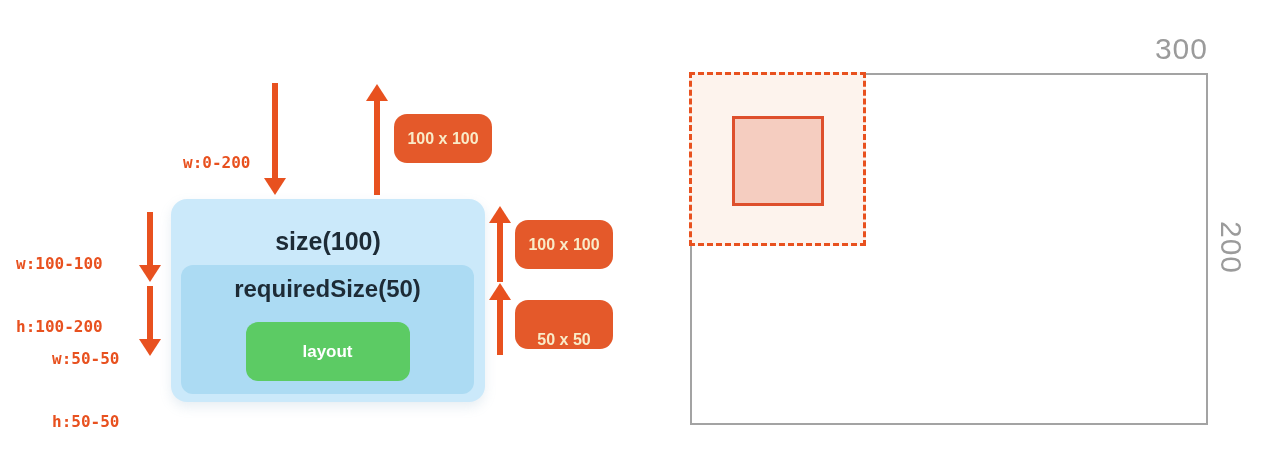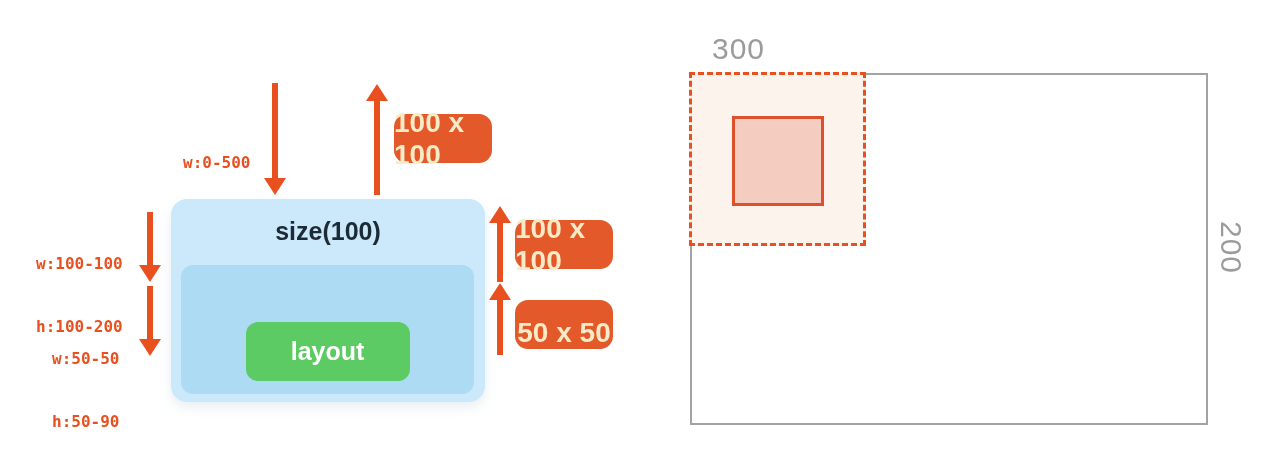--- a/index.html
+++ b/index.html
@@ -29,110 +29,111 @@
   }
   
   .arrow{position:absolute;width:22px;display:flex;flex-direction:column;align-items:center;}
   .arrow .shaft{width:6px;flex:1;background:var(--orange);}
   .arrow .head-down{width:0;height:0;border-left:11px solid transparent;border-right:11px solid transparent;border-top:17px solid var(--orange);}
   .arrow .head-up{width:0;height:0;border-left:11px solid transparent;border-right:11px solid transparent;border-bottom:17px solid var(--orange);}
   
   .badge{
     position:absolute;width:98px;height:49px;background:var(--badge-bg);
     border-radius:13px;color:var(--badge-text);
-    font-size:28px;font-weight:700;
+    font-size:16px;font-weight:700;
     display:flex;align-items:center;justify-content:center;
   }
   
   .outer-box{
     position:absolute;left:171px;top:199px;width:314px;height:203px;
     background:var(--outer-blue);border-radius:16px;
     box-shadow:0 5px 12px rgba(120,160,190,0.18);
   }
   .outer-box .box-title{
-    display:block;text-align:center;margin-top:18px;
+    display:block;text-align:center;margin-top:28px;
     color:var(--box-text);font-size:25px;font-weight:700;
   }
   .inner-box{
     position:absolute;left:10px;top:66px;width:293px;height:129px;
     background:var(--inner-blue);border-radius:12px;
   }
   .inner-box .box-title{
     display:block;text-align:center;margin-top:10px;
     color:var(--box-text);font-size:24px;font-weight:700;
   }
   .layout-btn{
     position:absolute;left:50%;transform:translateX(-50%);top:57px;
     width:164px;height:59px;background:var(--green);border-radius:12px;
-    color:#ffffff;font-size:25px;font-weight:700;
+    color:#ffffff;font-size:17px;font-weight:700;
     display:flex;align-items:center;justify-content:center;
   }
   
   .result-rect{
     position:absolute;left:690px;top:73px;width:518px;height:352px;
     border:2px solid var(--gray-border);box-sizing:border-box;background:#ffffff;
   }
   .dashed-box{
     position:absolute;left:689px;top:72px;width:177px;height:174px;
     border:3px dashed var(--orange);background:var(--dashed-fill);box-sizing:border-box;
   }
   .inner-square{
     position:absolute;left:732px;top:116px;width:92px;height:90px;
     border:3px solid var(--square-border);background:var(--square-fill);box-sizing:border-box;
   }
   .dim-label{position:absolute;color:var(--gray-text);font-size:30px;font-weight:400;letter-spacing:1px;}
-  .dim-label.top{left:712px;top:32px;width:518px;text-align:left;}
+  .dim-label.top{left:690px;top:32px;width:518px;text-align:right;}
   .dim-label.side{left:1214px;top:221px;writing-mode:vertical-rl;}
 </style>
 </head>
 <body>
 
 <div class="canvas">
 
   <div>
 
     <div class="constraint" style="left:183px;top:110px;">
-      <div>w:0-500</div>
+      <div>w:0-200</div>
       <div>h:0-200</div>
     </div>
 
     <div class="arrow" style="left:264px;top:83px;height:112px;">
       <div class="shaft"></div>
       <div class="head-down"></div>
     </div>
     <div class="arrow" style="left:366px;top:84px;height:111px;">
       <div class="head-up"></div>
       <div class="shaft"></div>
     </div>
 
     <div class="badge" style="left:394px;top:114px;">
       <span>100 x 100</span>
     </div>
 
-    <div class="constraint" style="left:36px;top:211px;">
+    <div class="constraint" style="left:16px;top:211px;">
       <div>w:100-100</div>
       <div>h:100-200</div>
     </div>
     <div class="arrow" style="left:139px;top:212px;height:70px;">
       <div class="shaft"></div>
       <div class="head-down"></div>
     </div>
 
     <div class="constraint" style="left:28px;top:306px;margin-left:24px;">
       <div>w:50-50</div>
-      <div>h:50-90</div>
+      <div>h:50-50</div>
     </div>
     <div class="arrow" style="left:139px;top:286px;height:70px;">
       <div class="shaft"></div>
       <div class="head-down"></div>
     </div>
 
     <div class="outer-box">
       <span class="box-title">size(100)</span>
       <div class="inner-box">
+        <span class="box-title">requiredSize(50)</span>
         <div class="layout-btn">
           <span>layout</span>
         </div>
       </div>
     </div>
 
     <div class="arrow" style="left:489px;top:206px;height:76px;">
       <div class="head-up"></div>
       <div class="shaft"></div>
     </div>

